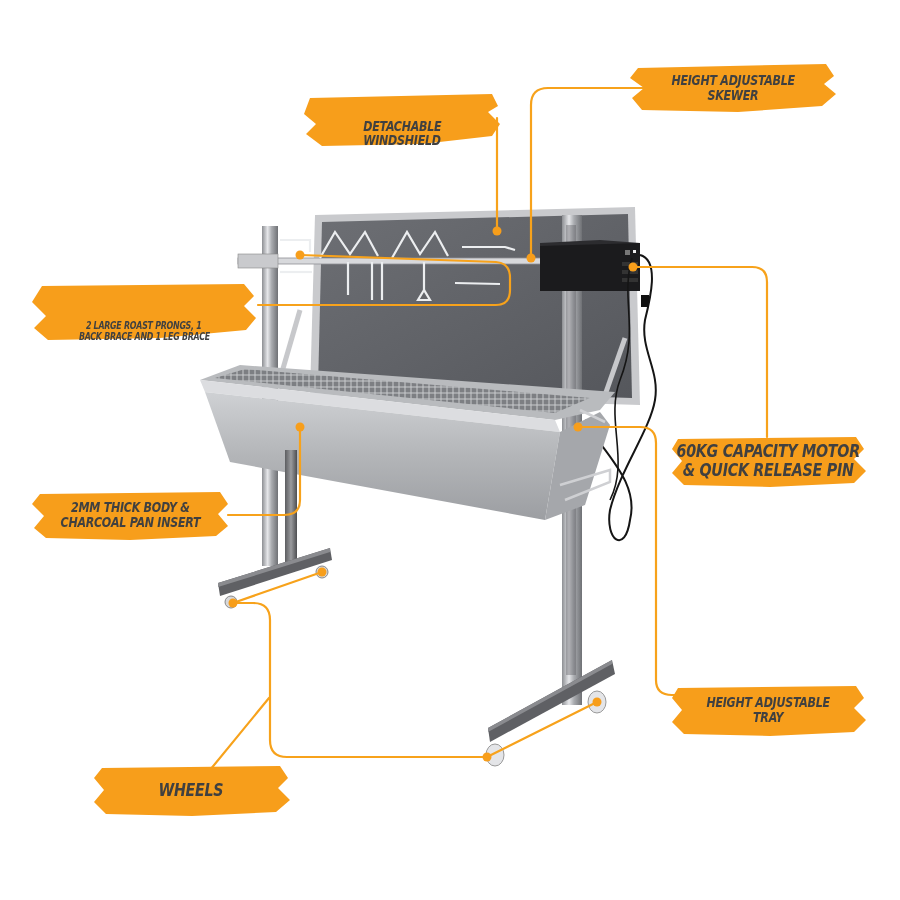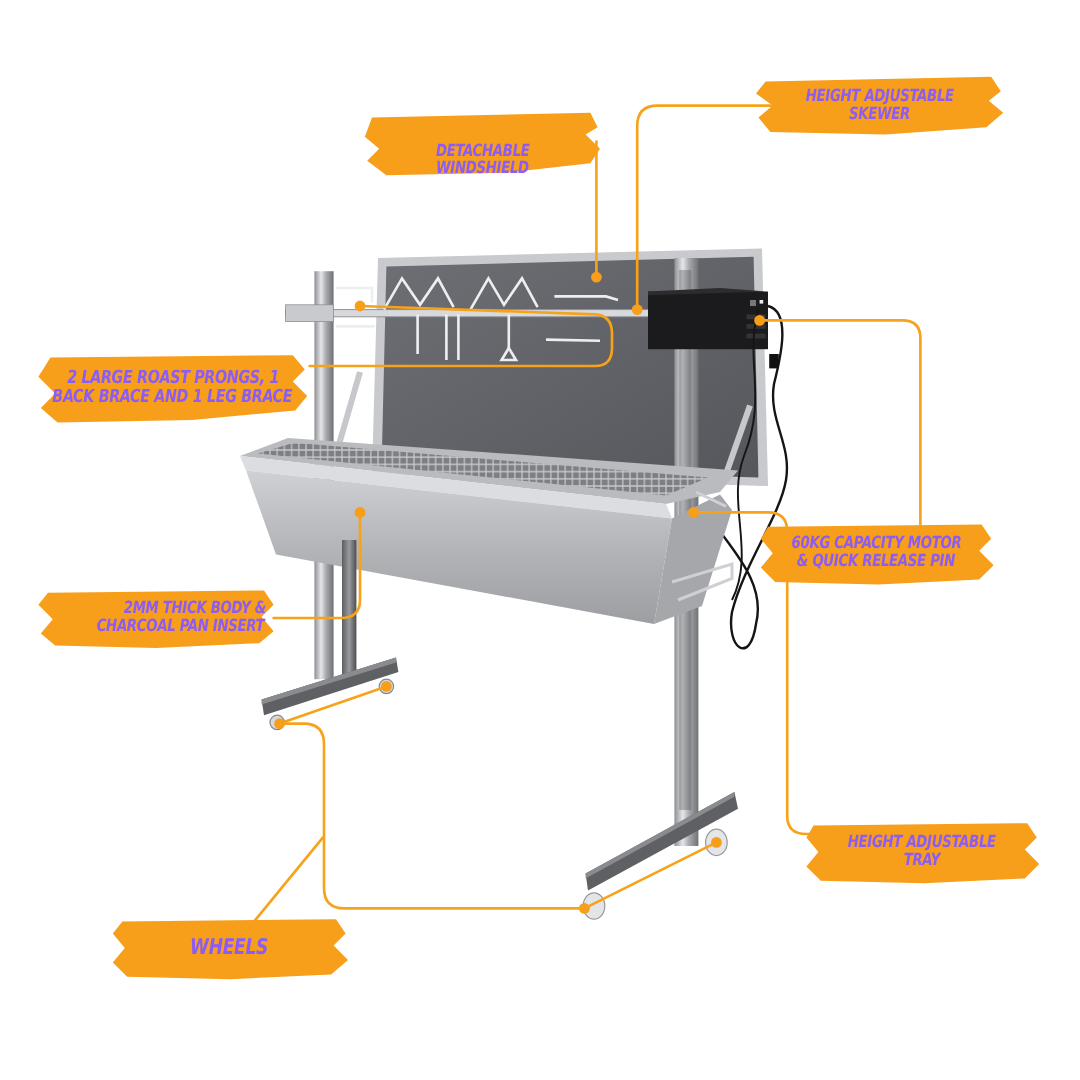--- a/index.html
+++ b/index.html
@@ -3,21 +3,21 @@
 <meta charset="utf-8">
 <style>
   html, body { margin:0; padding:0; background:#ffffff; }
   body { width:900px; height:900px; position:relative; overflow:hidden; font-family:"DejaVu Sans", sans-serif; }
   #stage { position:absolute; left:0; top:0; width:900px; height:900px; }
   .label {
     position:absolute;
     display:flex; flex-direction:column; align-items:center; justify-content:center;
     font-family:"DejaVu Sans Condensed","DejaVu Sans", sans-serif;
     font-weight:bold; font-style:italic;
-    color:#8b5cf6; text-transform:uppercase;
+    color:#404040; text-transform:uppercase;
     line-height:1.05; letter-spacing:-0.3px;
     text-align:center;
   }
   .label .brush {
     position:absolute; inset:0; z-index:0;
   }
   .label span { position:relative; z-index:1; display:block; white-space:nowrap; transform:scaleX(0.88); }
 </style>
 </head>
 <body>
@@ -172,37 +172,37 @@
 </div>
 
 <div class="label" style="left:628px;top:62px;width:210px;height:52px;font-size:14px;">
   <svg class="brush" viewBox="0 0 210 52" preserveAspectRatio="none">
       <path d="M10 6 L198 2 L206 14 L196 22 L208 32 L194 44 L110 50 L14 48 L4 36 L16 26 L2 16 Z" fill="#F79E1B"></path>
     </svg>
   <span>Height Adjustable</span>
   <span>Skewer</span>
 </div>
 
-<div class="label" style="left:30px;top:292px;width:228px;height:62px;font-size:15px;">
+<div class="label" style="left:30px;top:280px;width:228px;height:62px;font-size:10px;justify-content:flex-end;">
   <svg class="brush" viewBox="0 0 228 62" preserveAspectRatio="none">
       <path d="M12 6 L214 4 L224 16 L214 26 L226 38 L216 50 L130 58 L18 60 L4 48 L16 36 L2 22 Z" fill="#F79E1B"></path>
     </svg>
   <span>2 Large Roast Prongs, 1</span>
   <span>Back Brace and 1 Leg Brace</span>
 </div>
 
-<div class="label" style="left:632px;top:433px;width:196px;height:56px;font-size:14px;">
+<div class="label" style="left:670px;top:433px;width:196px;height:56px;font-size:18px;">
   <svg class="brush" viewBox="0 0 196 56" preserveAspectRatio="none">
       <path d="M8 6 L186 4 L194 16 L184 26 L196 38 L184 50 L100 54 L14 52 L2 40 L12 28 L2 16 Z" fill="#F79E1B"></path>
     </svg>
   <span>60KG Capacity Motor</span>
   <span>&amp; Quick Release Pin</span>
 </div>
 
-<div class="label" style="left:30px;top:488px;width:200px;height:54px;font-size:14px;align-items:flex-end;">
+<div class="label" style="left:30px;top:488px;width:200px;height:54px;font-size:14px;">
   <svg class="brush" viewBox="0 0 200 54" preserveAspectRatio="none">
       <path d="M10 6 L190 4 L198 16 L188 26 L198 38 L186 48 L100 52 L16 50 L4 40 L14 28 L2 16 Z" fill="#F79E1B"></path>
     </svg>
   <span>2MM Thick Body &amp;</span>
   <span>Charcoal Pan Insert</span>
 </div>
 
 <div class="label" style="left:670px;top:682px;width:196px;height:56px;font-size:14px;">
   <svg class="brush" viewBox="0 0 196 56" preserveAspectRatio="none">
       <path d="M8 6 L186 4 L194 16 L184 26 L196 38 L184 50 L100 54 L14 52 L2 40 L12 28 L2 16 Z" fill="#F79E1B"></path>

